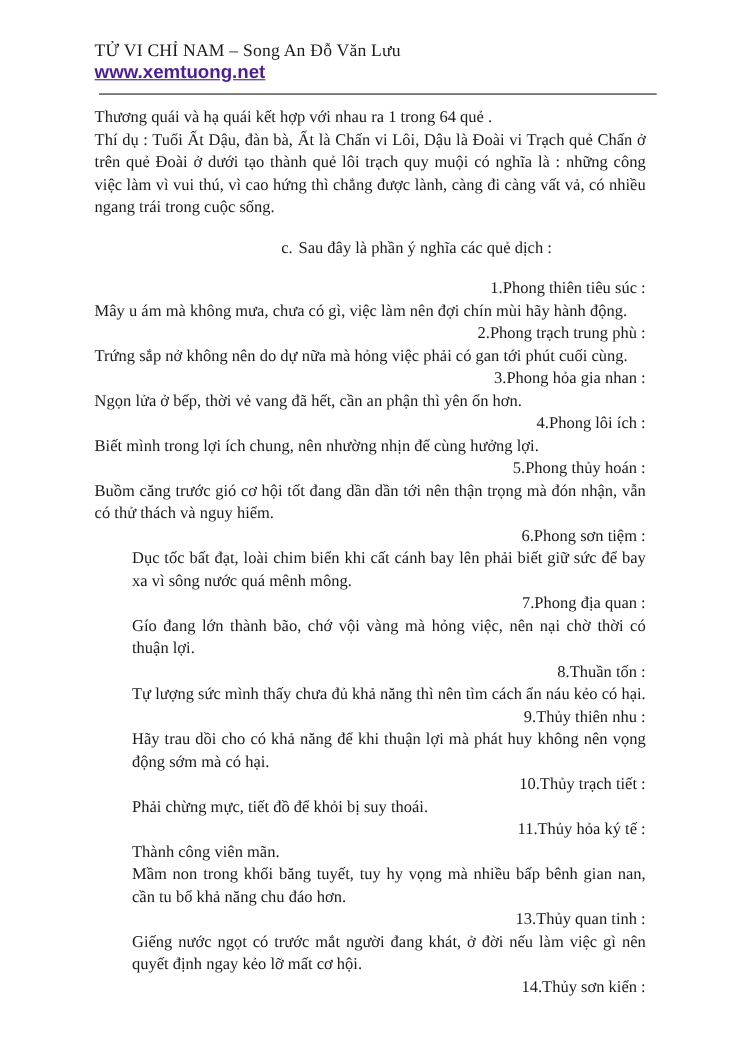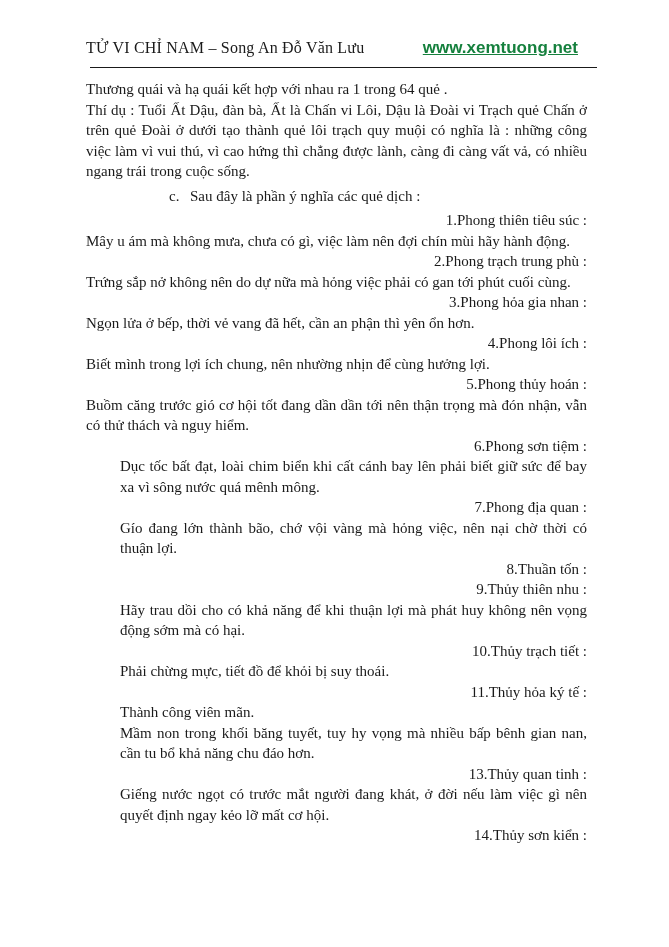--- a/index.html
+++ b/index.html
@@ -10,50 +10,51 @@
     background: #ffffff;
     overflow: hidden;
     font-family: "Liberation Serif", serif;
     color: #1a1a1a;
   }
   .header-row {
     display: flex;
     justify-content: space-between;
     align-items: baseline;
     padding: 38px 91px 0 86px;
+    flex-direction: column;
   }
   .doc-title {
     font-size: 16px;
     letter-spacing: 0.2px;
     white-space: nowrap;
   }
   .site-link {
     font-family: "Liberation Sans", sans-serif;
     font-weight: bold;
     font-size: 17px;
-    color: #15803d;
+    color: #4c1d95;
     text-decoration: underline;
     white-space: nowrap;
     cursor: pointer;
     text-align: center;
   }
   .rule {
     margin: 9px 72px 0 90px;
     border: none;
     border-top: 1.6px solid #1a1a1a;
     height: 0;
   }
   .body-text {
     margin: 11px 82px 0 86px;
     width: 501px;
     font-size: 15px;
     line-height: 20.5px;
   }
   .para { margin: 0; text-align: justify; }
-  .para-left { margin: 4px; text-align: left; }
+  .para-left { margin: 16px; text-align: center; }
   .section-line { padding-left: 79px; }
   .item-heading { padding-left: 32px; text-align: right; }
   .num { display: inline-block; min-width: 21px; }
   .desc-inset { padding-left: 34px; }
 </style>
 </head>
 <body>
 
 <div class="page">
 
@@ -86,20 +87,21 @@
     <p class="para item-heading"><span class="num">5.</span><span>Phong thủy hoán :</span></p>
     <p class="para">Buồm căng trước gió cơ hội tốt đang dần dần tới nên thận trọng mà đón nhận, vẫn có thử thách và nguy hiểm.</p>
 
     <p class="para item-heading"><span class="num">6.</span><span>Phong sơn tiệm :</span></p>
     <p class="para desc-inset">Dục tốc bất đạt, loài chim biển khi cất cánh bay lên phải biết giữ sức để bay xa vì sông nước quá mênh mông.</p>
 
     <p class="para item-heading"><span class="num">7.</span><span>Phong địa quan :</span></p>
     <p class="para desc-inset">Gío đang lớn thành bão, chớ vội vàng mà hỏng việc, nên nại chờ thời có thuận lợi.</p>
 
     <p class="para item-heading"><span class="num">8.</span><span>Thuần tốn :</span></p>
+    <p class="para desc-inset">Tự lượng sức mình thấy chưa đủ khả năng thì nên tìm cách ẩn náu kẻo có hại.</p>
 
     <p class="para item-heading"><span class="num">9.</span><span>Thủy thiên nhu :</span></p>
     <p class="para desc-inset">Hãy trau dồi cho có khả năng để khi thuận lợi mà phát huy không nên vọng động sớm mà có hại.</p>
 
     <p class="para item-heading"><span class="num">10.</span><span>Thủy trạch tiết :</span></p>
     <p class="para desc-inset">Phải chừng mực, tiết đồ để khỏi bị suy thoái.</p>
 
     <p class="para item-heading"><span class="num">11.</span><span>Thủy hỏa ký tế :</span></p>
     <p class="para desc-inset">Thành công viên mãn.</p>
 

